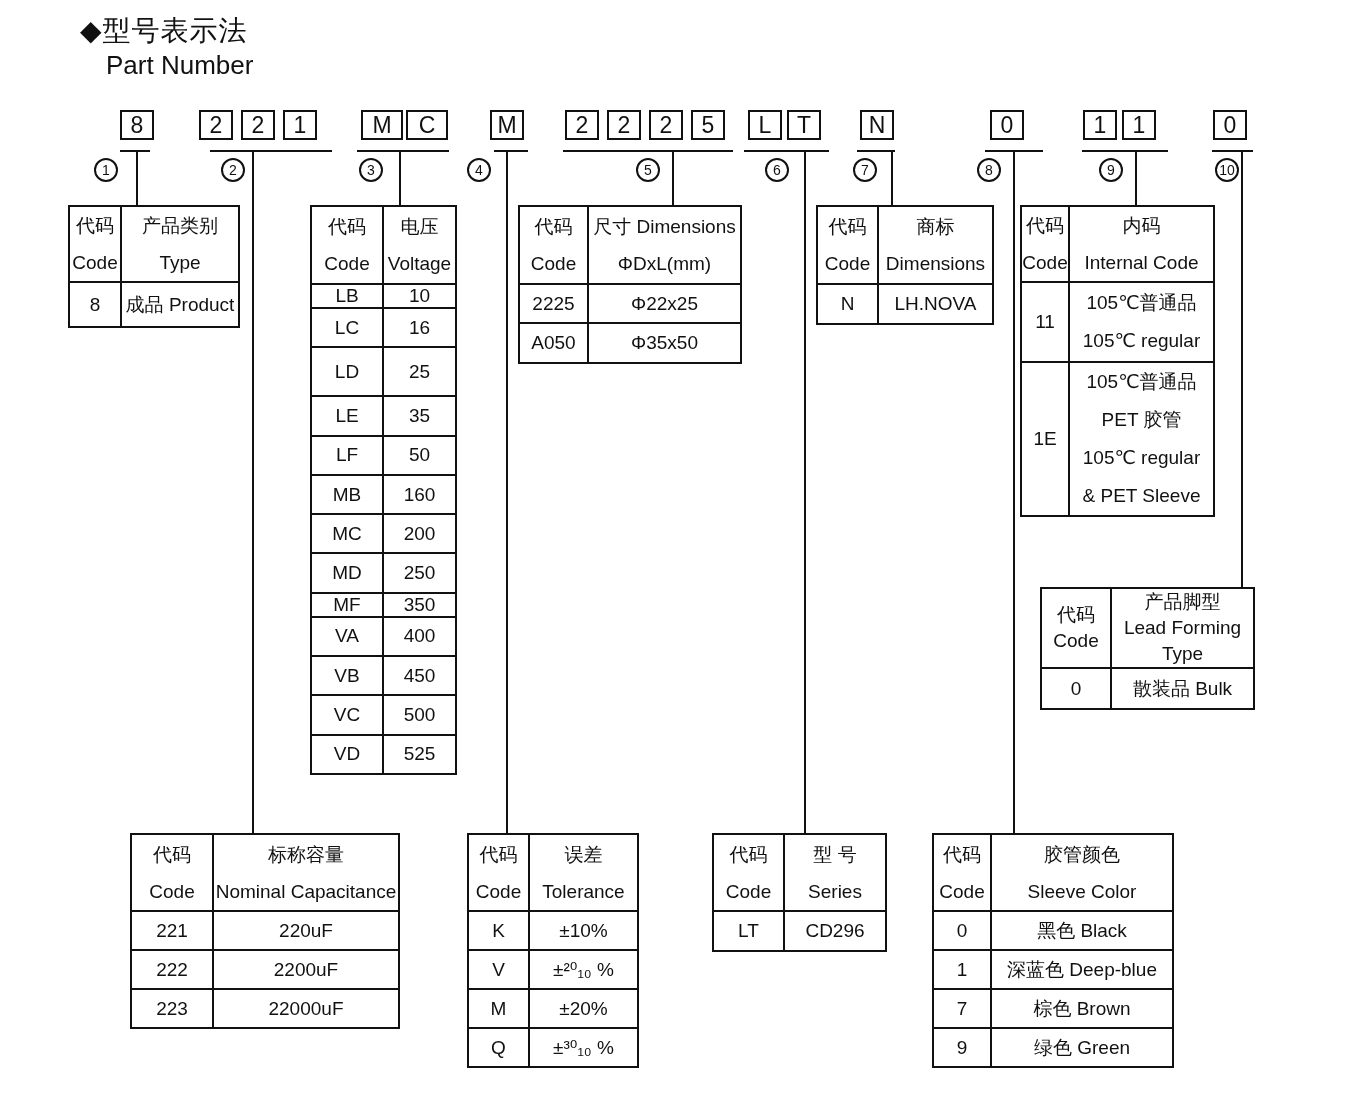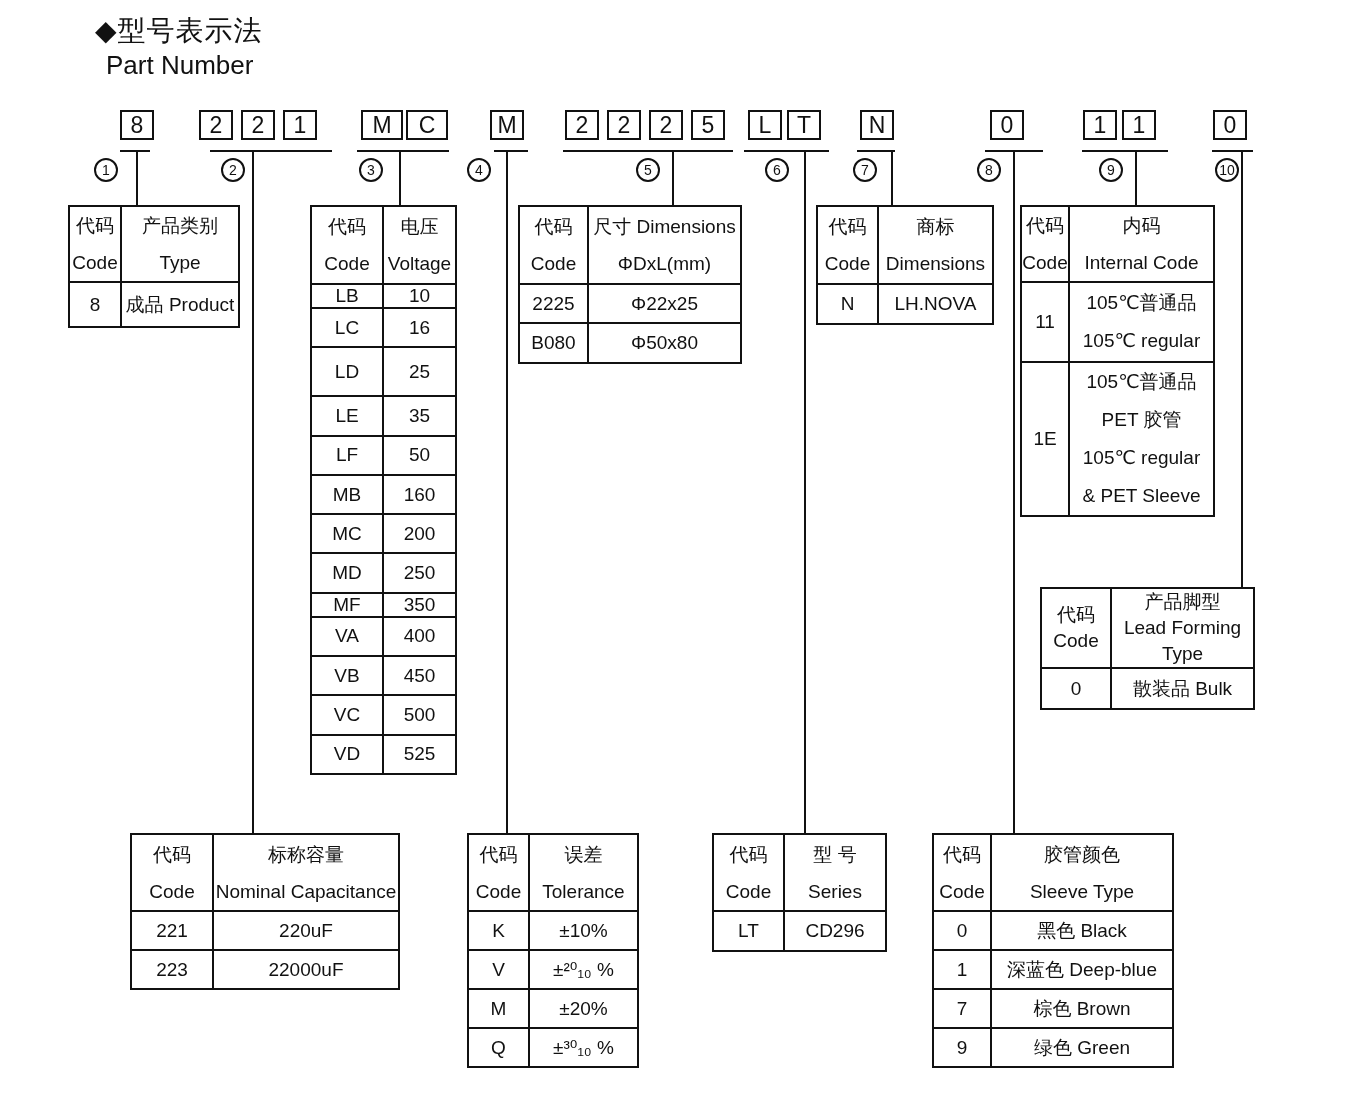--- a/index.html
+++ b/index.html
@@ -1,21 +1,21 @@
 <!DOCTYPE html>
 <html><head>
 <meta charset="utf-8">
 <style>
   html,body{margin:0;padding:0;background:#fff;}
   .canvas{
     position:relative;width:1350px;height:1099px;background:#ffffff;
     font-family:"Liberation Sans","DejaVu Sans",sans-serif;color:#111;
     overflow:hidden;
   }
-  .title-cn{position:absolute;left:95px;top:12px;font-size:28px;letter-spacing:1px;}
+  .title-cn{position:absolute;left:80px;top:12px;font-size:28px;letter-spacing:1px;}
   .title-en{position:absolute;left:106px;top:50px;font-size:26px;}
   .pnbox{
     position:absolute;top:110px;height:30px;width:34px;
     border:2px solid #111;box-sizing:border-box;
     text-align:center;line-height:27px;font-size:23px;background:#fff;
   }
   .pnbox.w40{width:42px;}
   .uline{position:absolute;top:150px;height:2px;background:#111;}
   .vline{position:absolute;width:2px;background:#111;}
   .callout{
@@ -209,22 +209,22 @@
       <td class="h2">
         <span>尺寸 Dimensions</span>
         <span>ΦDxL(mm)</span>
       </td>
     </tr>
     <tr style="height:39.4px">
           <td>2225</td>
           <td>Φ22x25</td>
         </tr>
     <tr style="height:39.4px">
-          <td>B080</td>
-          <td>Φ50x80</td>
+          <td>A050</td>
+          <td>Φ35x50</td>
         </tr>
   </tbody>
     </table>
 
   <table class="t" style="left:816px;top:205px">
     <colgroup>
         <col style="width:61px">
         <col style="width:115px">
       </colgroup>
     <tbody>
@@ -318,20 +318,24 @@
       <td class="h2">
         <span>标称容量</span>
         <span>Nominal Capacitance</span>
       </td>
     </tr>
     <tr style="height:39px">
           <td>221</td>
           <td>220uF</td>
         </tr>
     <tr style="height:39px">
+          <td>222</td>
+          <td>2200uF</td>
+        </tr>
+    <tr style="height:39px">
           <td>223</td>
           <td>22000uF</td>
         </tr>
   </tbody>
     </table>
 
   <table class="t" style="left:467px;top:833px">
     <colgroup>
         <col style="width:61px">
         <col style="width:109px">
@@ -395,21 +399,21 @@
         <col style="width:182px">
       </colgroup>
     <tbody>
         <tr style="height:77px">
       <td class="h2">
         <span>代码</span>
         <span>Code</span>
       </td>
       <td class="h2">
         <span>胶管颜色</span>
-        <span>Sleeve Type</span>
+        <span>Sleeve Color</span>
       </td>
     </tr>
     <tr style="height:39px">
           <td>0</td>
           <td>黑色 Black</td>
         </tr>
     <tr style="height:39px">
           <td>1</td>
           <td>深蓝色 Deep-blue</td>
         </tr>

